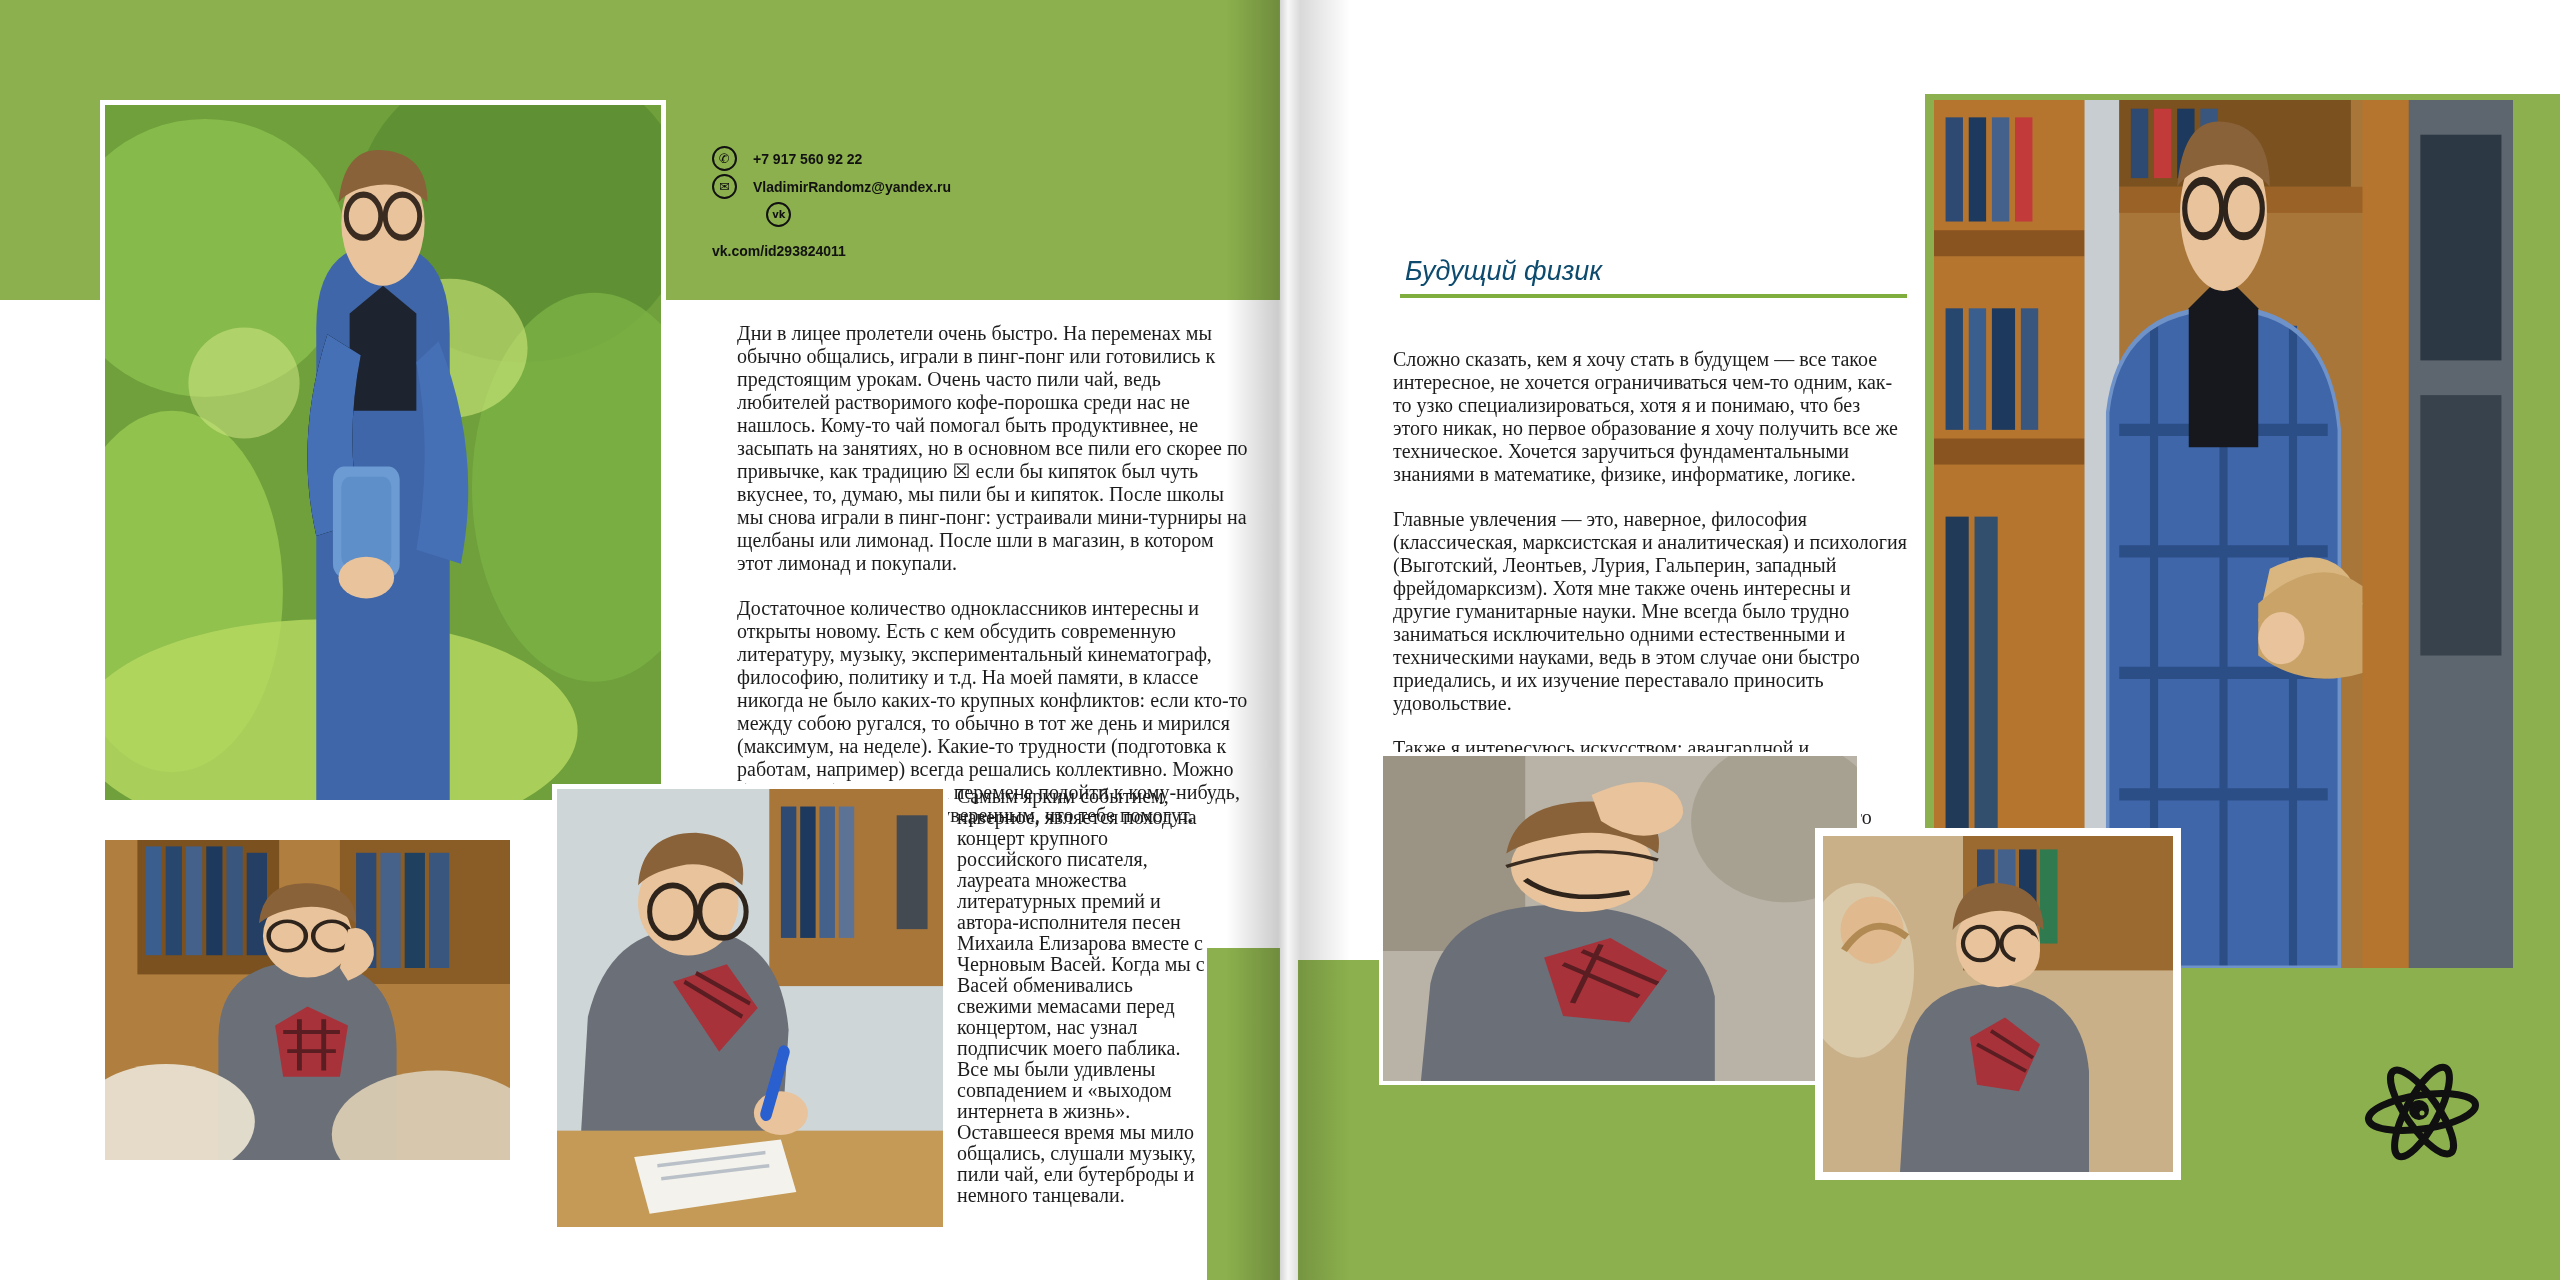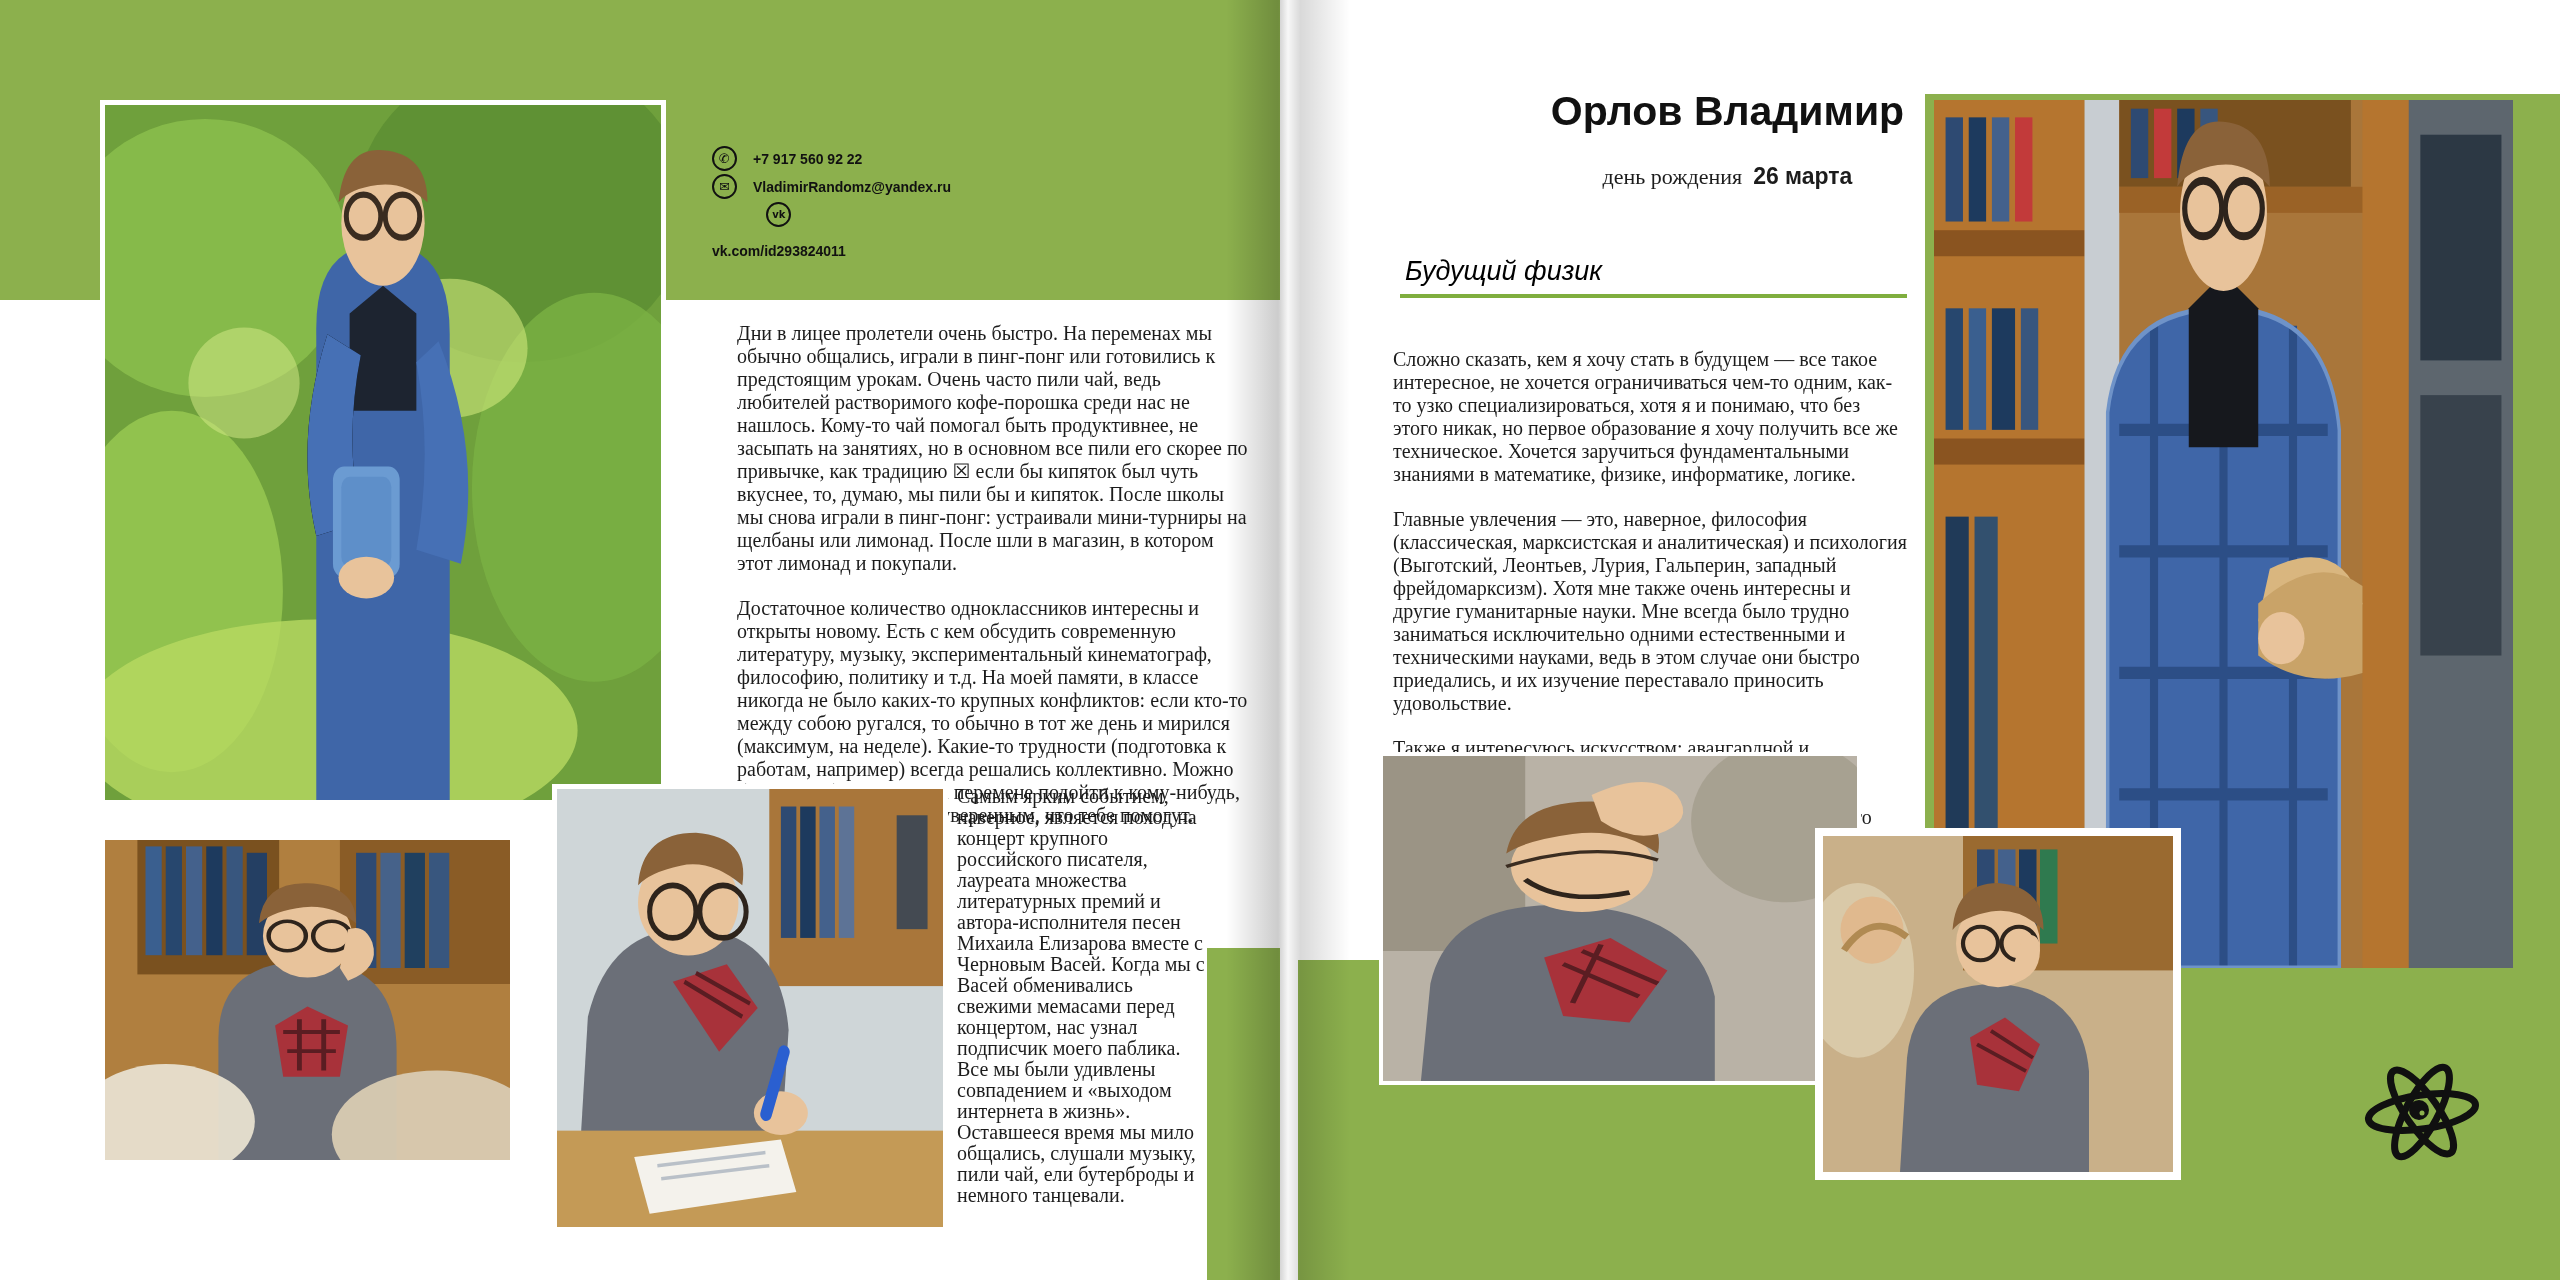--- a/index.html
+++ b/index.html
@@ -12,21 +12,21 @@
   .bodytext{font-size:20px;line-height:23px;text-align:left;}
   .bodytext p{margin:0 0 22px 0;}
   .contact-row{position:absolute;display:flex;align-items:center;gap:16px;}
   .contact-icon{width:25px;height:25px;border:2px solid #111;border-radius:50%;box-sizing:border-box;
                 display:flex;align-items:center;justify-content:center;font-family:"DejaVu Sans",sans-serif;
                 font-size:13px;line-height:1;color:#111;font-weight:bold;}
   .contact-text{font-family:"Liberation Sans",sans-serif;font-weight:bold;font-size:14px;color:#111;}
   .title{font-family:"Liberation Sans",sans-serif;font-weight:bold;font-size:41px;color:#111;text-align:center;}
   .bday{font-size:22px;text-align:center;}
   .bday b{font-family:"Liberation Sans",sans-serif;font-size:23px;}
-  .subtitle{font-family:"Liberation Sans",sans-serif;font-style:italic;font-weight:500;font-size:27px;color:#000000;}
+  .subtitle{font-family:"Liberation Sans",sans-serif;font-style:italic;font-weight:500;font-size:27px;color:#0c4a6e;}
   .gutter{background:linear-gradient(90deg, rgba(0,0,0,0) 0%, rgba(0,0,0,0.20) 42%,
           rgba(0,0,0,0.03) 50%, rgba(0,0,0,0.15) 60%, rgba(0,0,0,0) 100%);pointer-events:none;}
 </style>
 </head>
 <body>
 
 <div id="spread">
 
   <div class="abs" style="left:0;top:0;width:1280px;height:1280px;">
 
@@ -135,26 +135,20 @@
         <rect x="55" y="58" width="3" height="18" rx="1.5" fill="#2a5fd0" transform="rotate(18 56 67)"></rect>
       </svg>
     </div>
   </div>
 
   <div class="abs" style="left:1298px;top:0;width:1262px;height:1280px;">
 
     <div class="abs green" style="left:627px;top:94px;width:635px;height:1186px;"></div>
     <div class="abs green" style="left:0;top:960px;width:1262px;height:320px;"></div>
 
-    <div class="abs" style="left:172px;top:88px;width:515px;">
-      <div class="title">Орлов Владимир</div>
-      <div class="bday" style="margin-top:28px;">
-        <span>день рождения</span>&nbsp;&nbsp;<b>26 марта</b>
-      </div>
-    </div>
 
     <div class="abs subtitle" style="left:107px;top:256px;">Будущий физик</div>
     <div class="abs" style="left:102px;top:294px;width:507px;height:4px;background:#7fae3e;"></div>
 
     <div class="abs bodytext" style="left:95px;top:312px;width:515px;margin-top:36px;" lang="ru">
       <p>Сложно сказать, кем я хочу стать в будущем — все такое интересное, не хочется ограничиваться чем-то одним, как-то узко специализироваться, хотя я и понимаю, что без этого никак, но первое образование я хочу получить все же техническое. Хочется заручиться фундаментальными знаниями в математике, физике, информатике, логике.</p>
       <p>Главные увлечения — это, наверное, философия (классическая, марксистская и аналитическая) и психология (Выготский, Леонтьев, Лурия, Гальперин, западный фрейдомарксизм). Хотя мне также очень интересны и другие гуманитарные науки. Мне всегда было трудно заниматься исключительно одними естественными и техническими науками, ведь в этом случае они быстро приедались, и их изучение переставало приносить удовольствие.</p>
       <p>Также я интересуюсь искусством: авангардной и экспериментальной музыкой, кинематографом, литературой, изобразительным искусством, видеоблогингом. Правда, к сожалению, сам пока ничего пишу, не играю и не снимаю. Но только пока...</p>
     </div>
 

